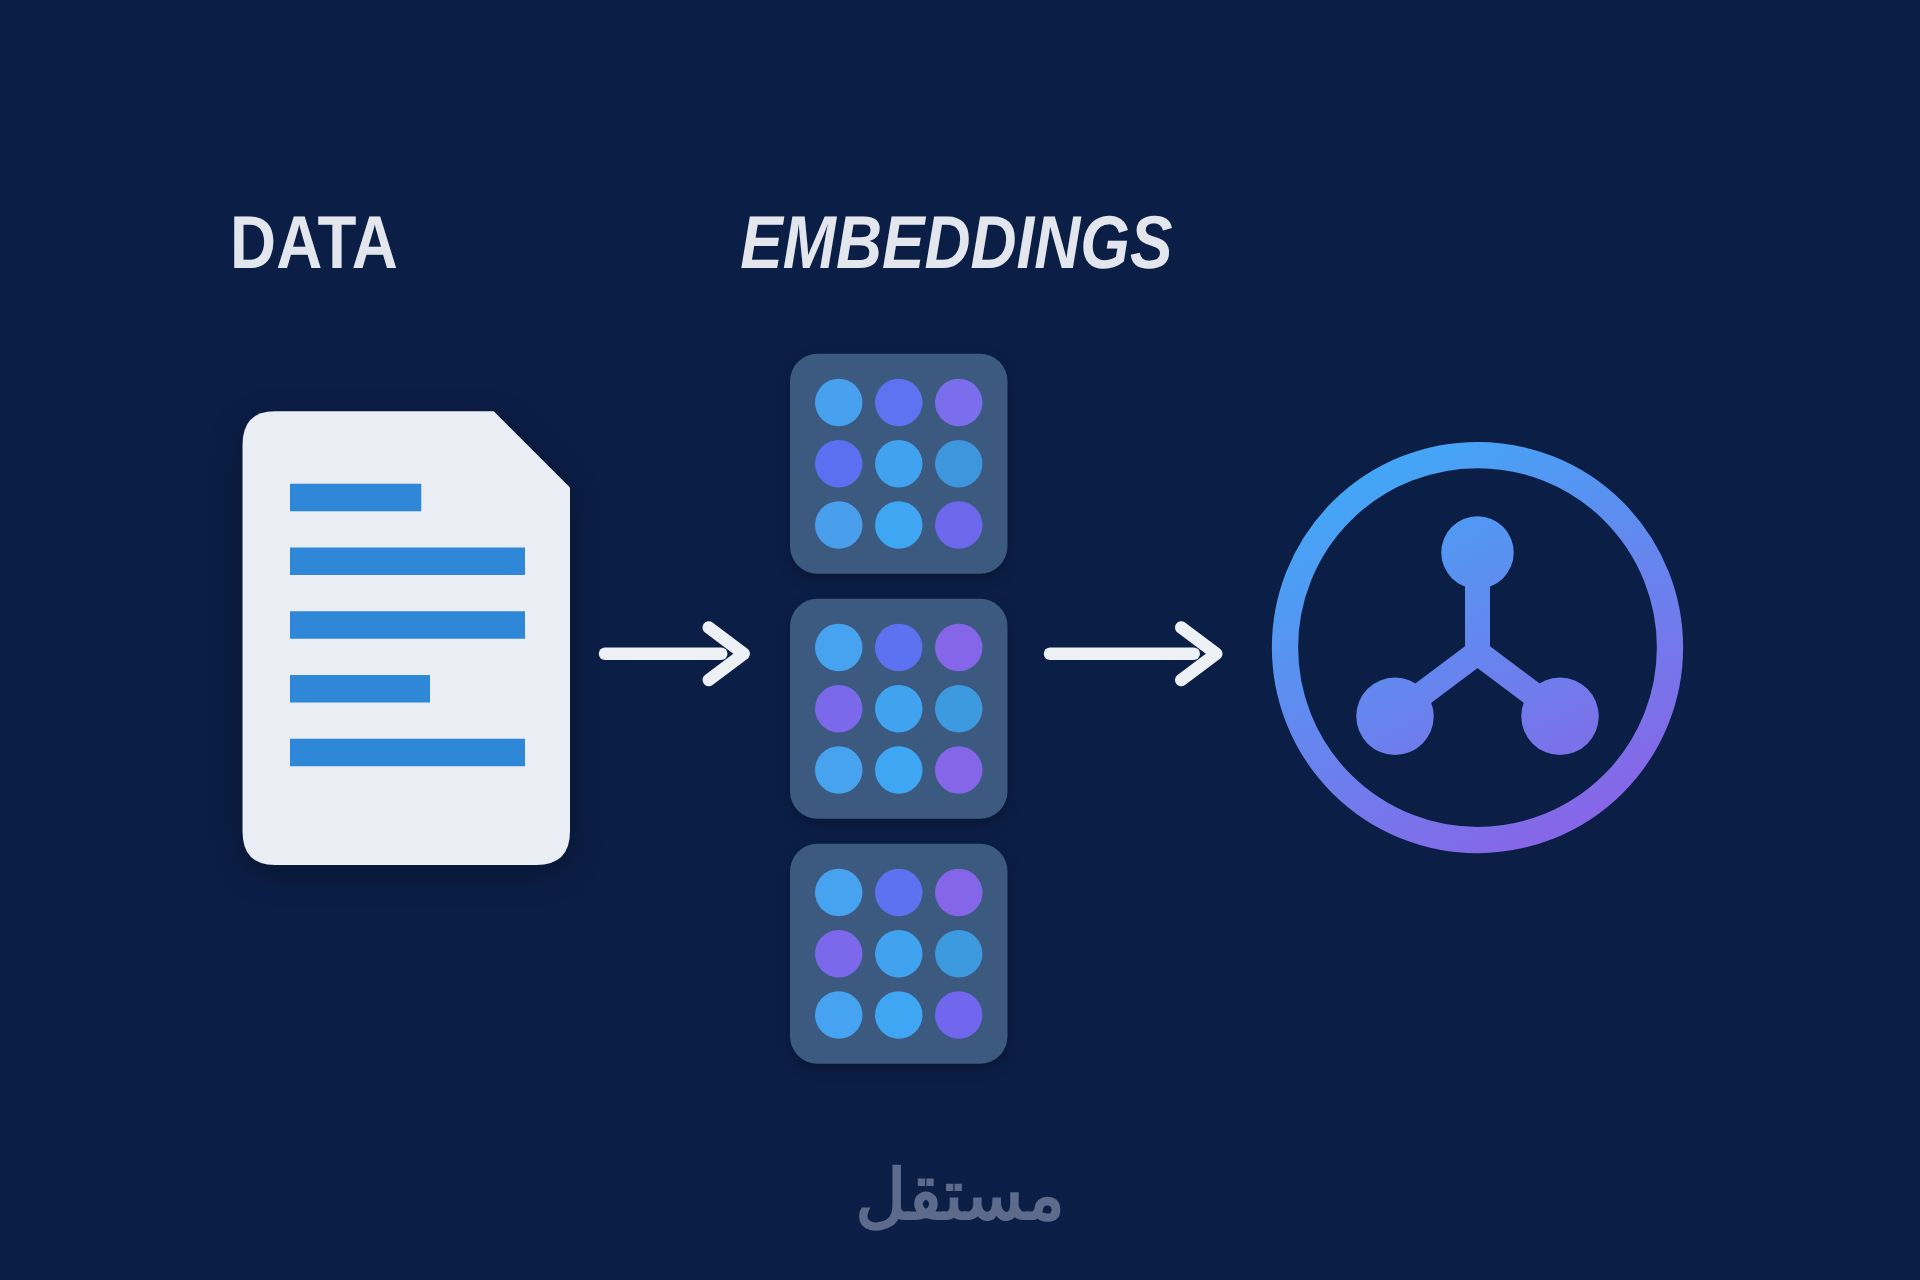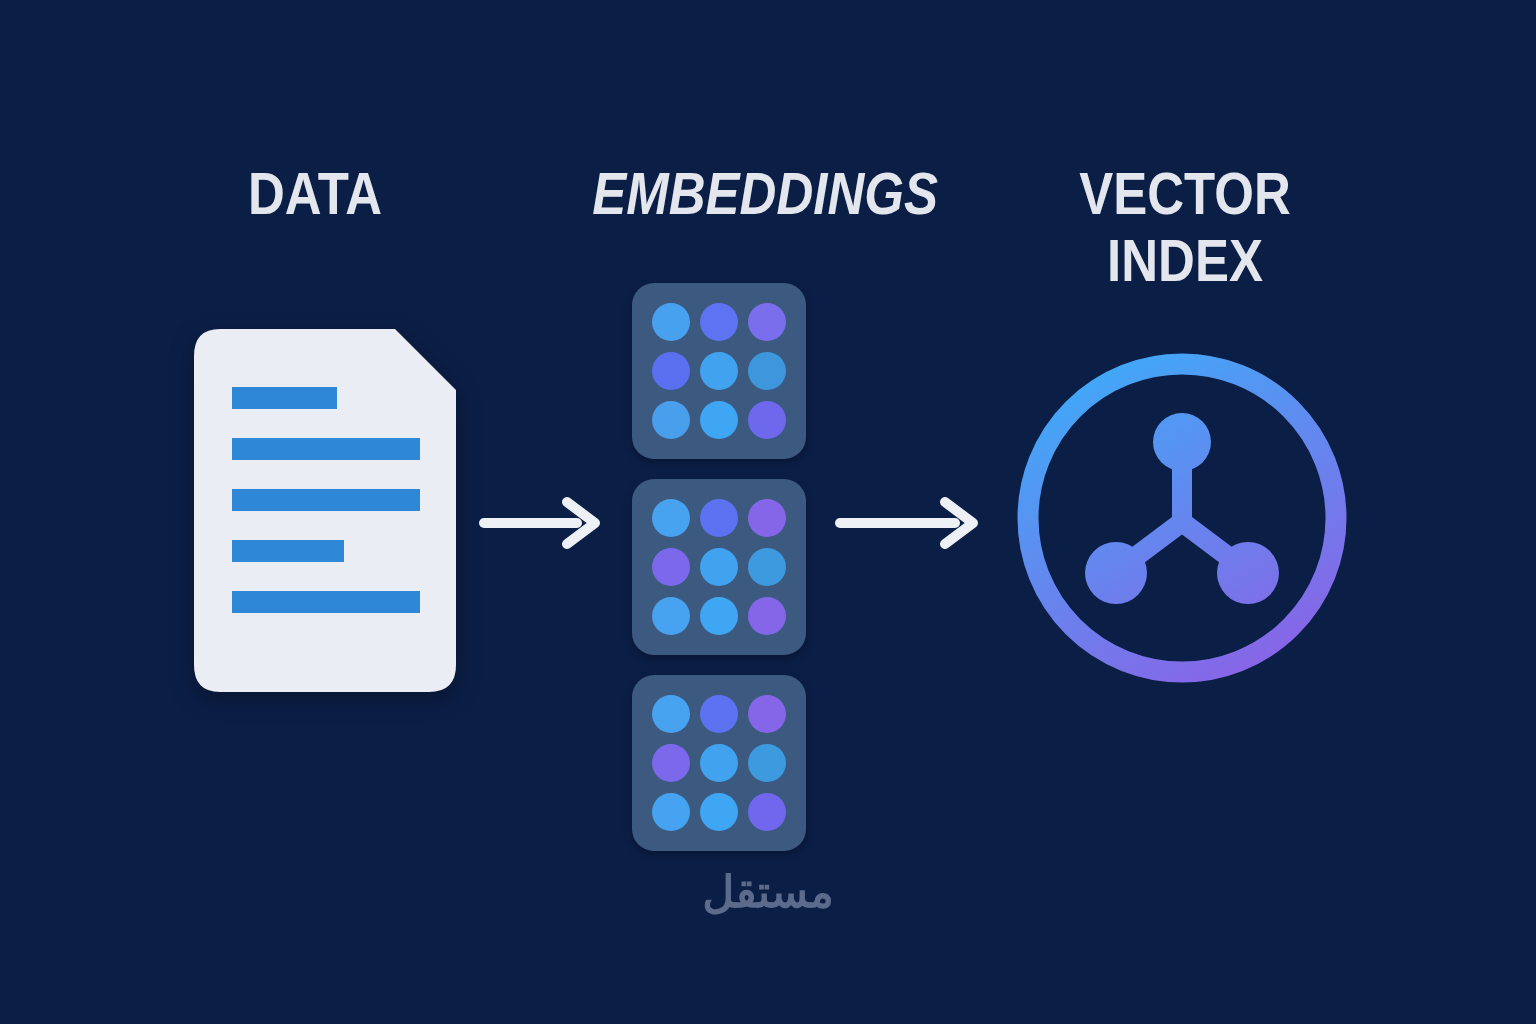--- a/index.html
+++ b/index.html
@@ -12,21 +12,21 @@
     font-family: "Liberation Sans", sans-serif;
   }
 
   
   .heading {
     position: absolute;
     color: var(--heading-text, #E3E6ED);
     font-weight: bold;
     font-size: 60px;
     line-height: 67px;
-    text-align: center;
+    text-align: left;
     letter-spacing: 0px;
     white-space: nowrap;
   }
   .h-line { display: block; transform: scaleX(0.85); transform-origin: 50% 50%; }
   #h-data { left: 161px; top: 160px; width: 308px; }
   #h-emb  { left: 566px; top: 160px; width: 350px; font-style: italic; }
   #h-vec  { left: 1035px; top: 160px; width: 300px; }
 
   
   .document {
@@ -85,37 +85,33 @@
   .vector-icon { position: absolute; left: 1012px; top: 348px; }
 
   
   .watermark {
     position: absolute;
     left: 0; width: 100%;
     text-align: center;
     color: var(--watermark, #5C6A8C);
     font-weight: bold;
   }
-  #wm-logo   { top: 859px; font-size: 44px; line-height: 66px; }
+  #wm-logo   { top: 923px; font-size: 56px; line-height: 66px; }
   #wm-domain { top: 968px; font-size: 32px; line-height: 36px; letter-spacing: 1px; }
 </style>
 </head>
 <body>
 
 <div class="canvas">
 
   <div class="heading" id="h-data">
     <span class="h-line">DATA</span>
   </div>
   <div class="heading" id="h-emb">
     <span class="h-line">EMBEDDINGS</span>
-  </div>
-  <div class="heading" id="h-vec">
-    <span class="h-line">VECTOR</span>
-    <span class="h-line">INDEX</span>
   </div>
 
   <div class="document">
     <svg width="264" height="365" viewBox="0 0 264 365">
       <path d="M27 1 H202 L263 62 V337 Q263 364 236 364 H27 Q1 364 1 337 V28 Q1 1 27 1 Z" style="fill: var(--document-body, #EAEDF3);"></path>
     </svg>
     <div class="doc-lines">
         <div class="doc-bar" style="width: 105px;"></div>
         <div class="doc-bar" style="width: 188px;"></div>
         <div class="doc-bar" style="width: 188px;"></div>

